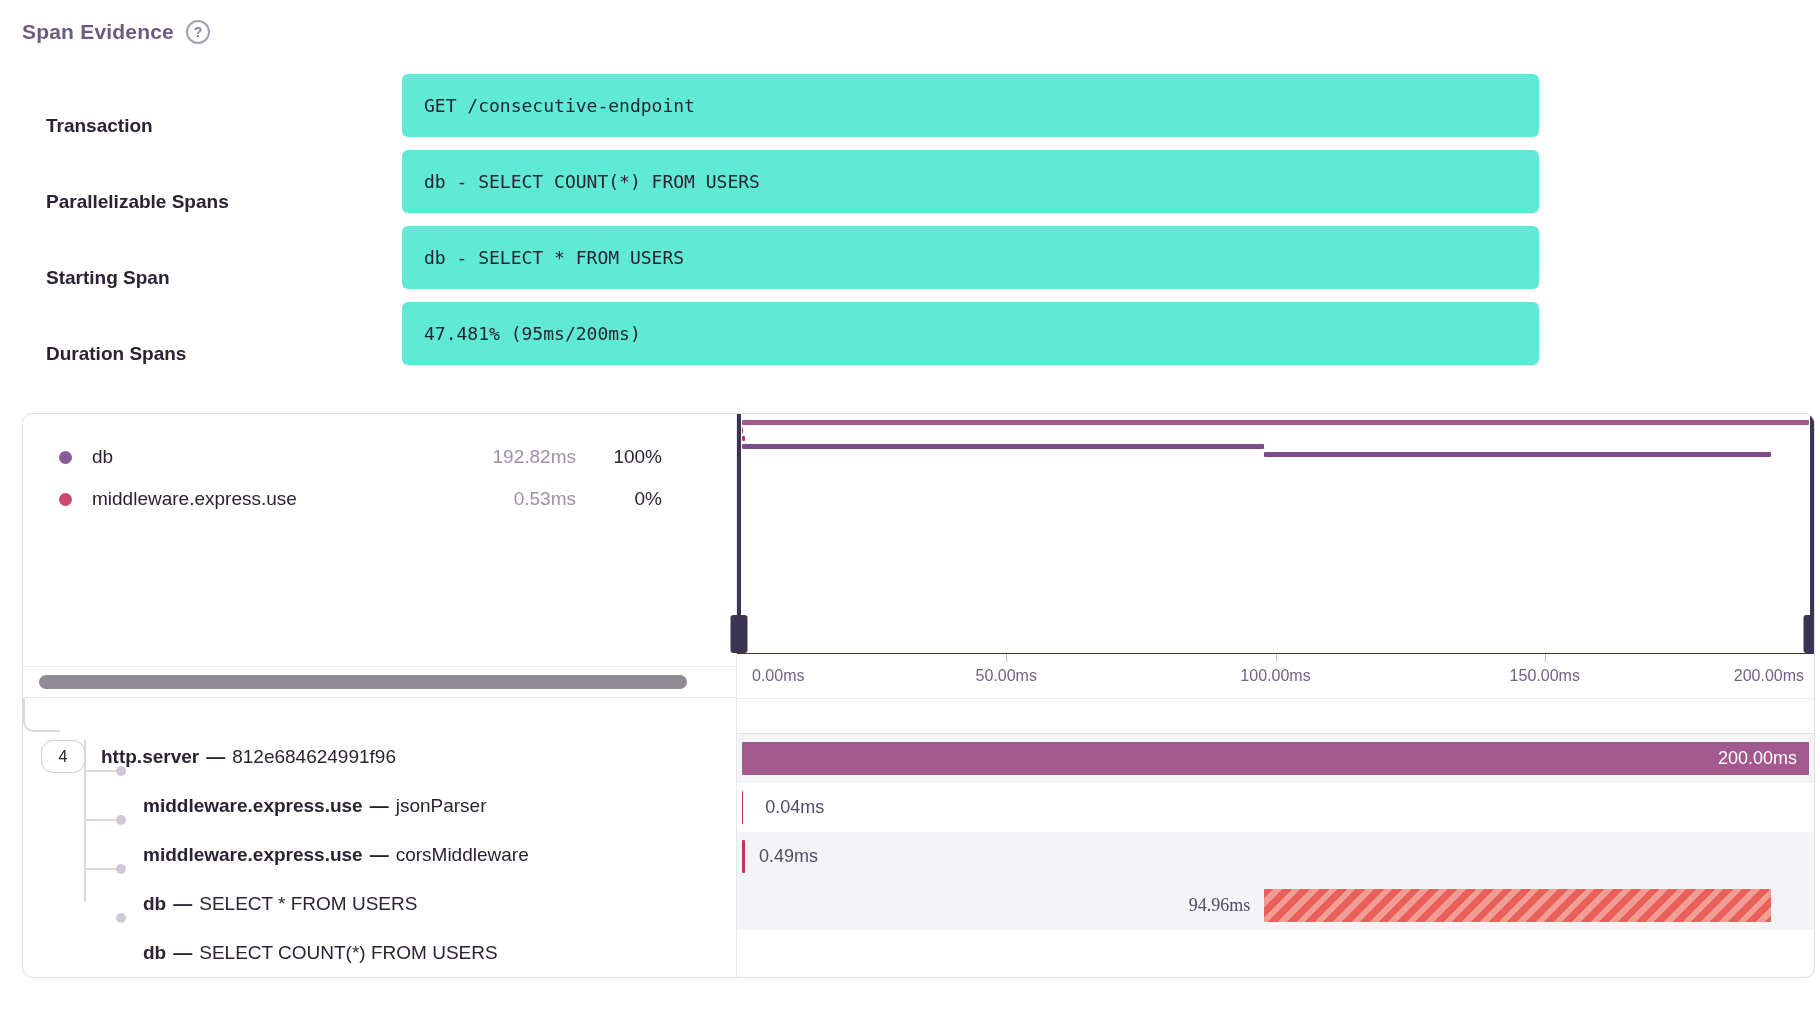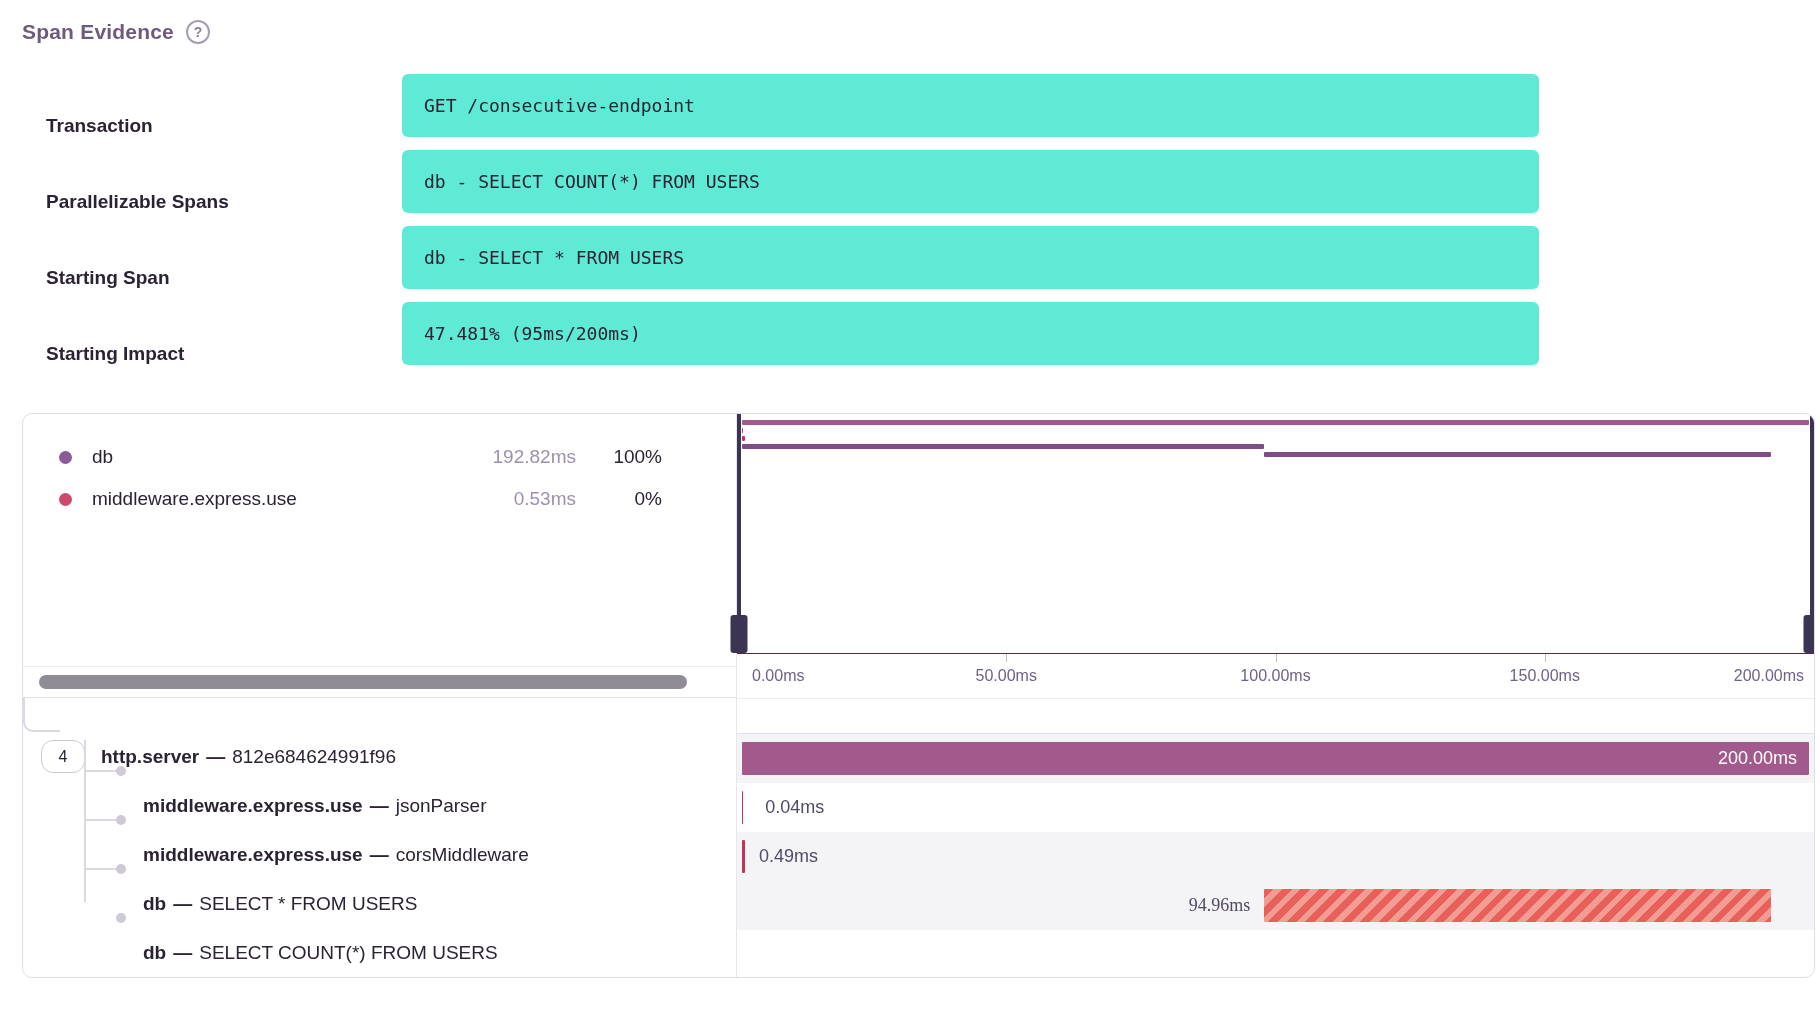--- a/index.html
+++ b/index.html
@@ -107,21 +107,21 @@
   </div>
   <div class="kv-row">
     <span class="kv-label">Parallelizable Spans</span>
     <span class="kv-value">db - SELECT COUNT(*) FROM USERS</span>
   </div>
   <div class="kv-row">
     <span class="kv-label">Starting Span</span>
     <span class="kv-value">db - SELECT * FROM USERS</span>
   </div>
   <div class="kv-row">
-    <span class="kv-label">Starting Impact</span>
+    <span class="kv-label">Duration Spans</span>
     <span class="kv-value">47.481% (95ms/200ms)</span>
   </div>
 
   <div class="panel">
 
     <div class="col-left">
       <div class="legend-zone">
         <div class="legend-row">
           <span class="dot" style="background: rgb(138, 90, 155);"></span>
           <span class="legend-name">db</span>

